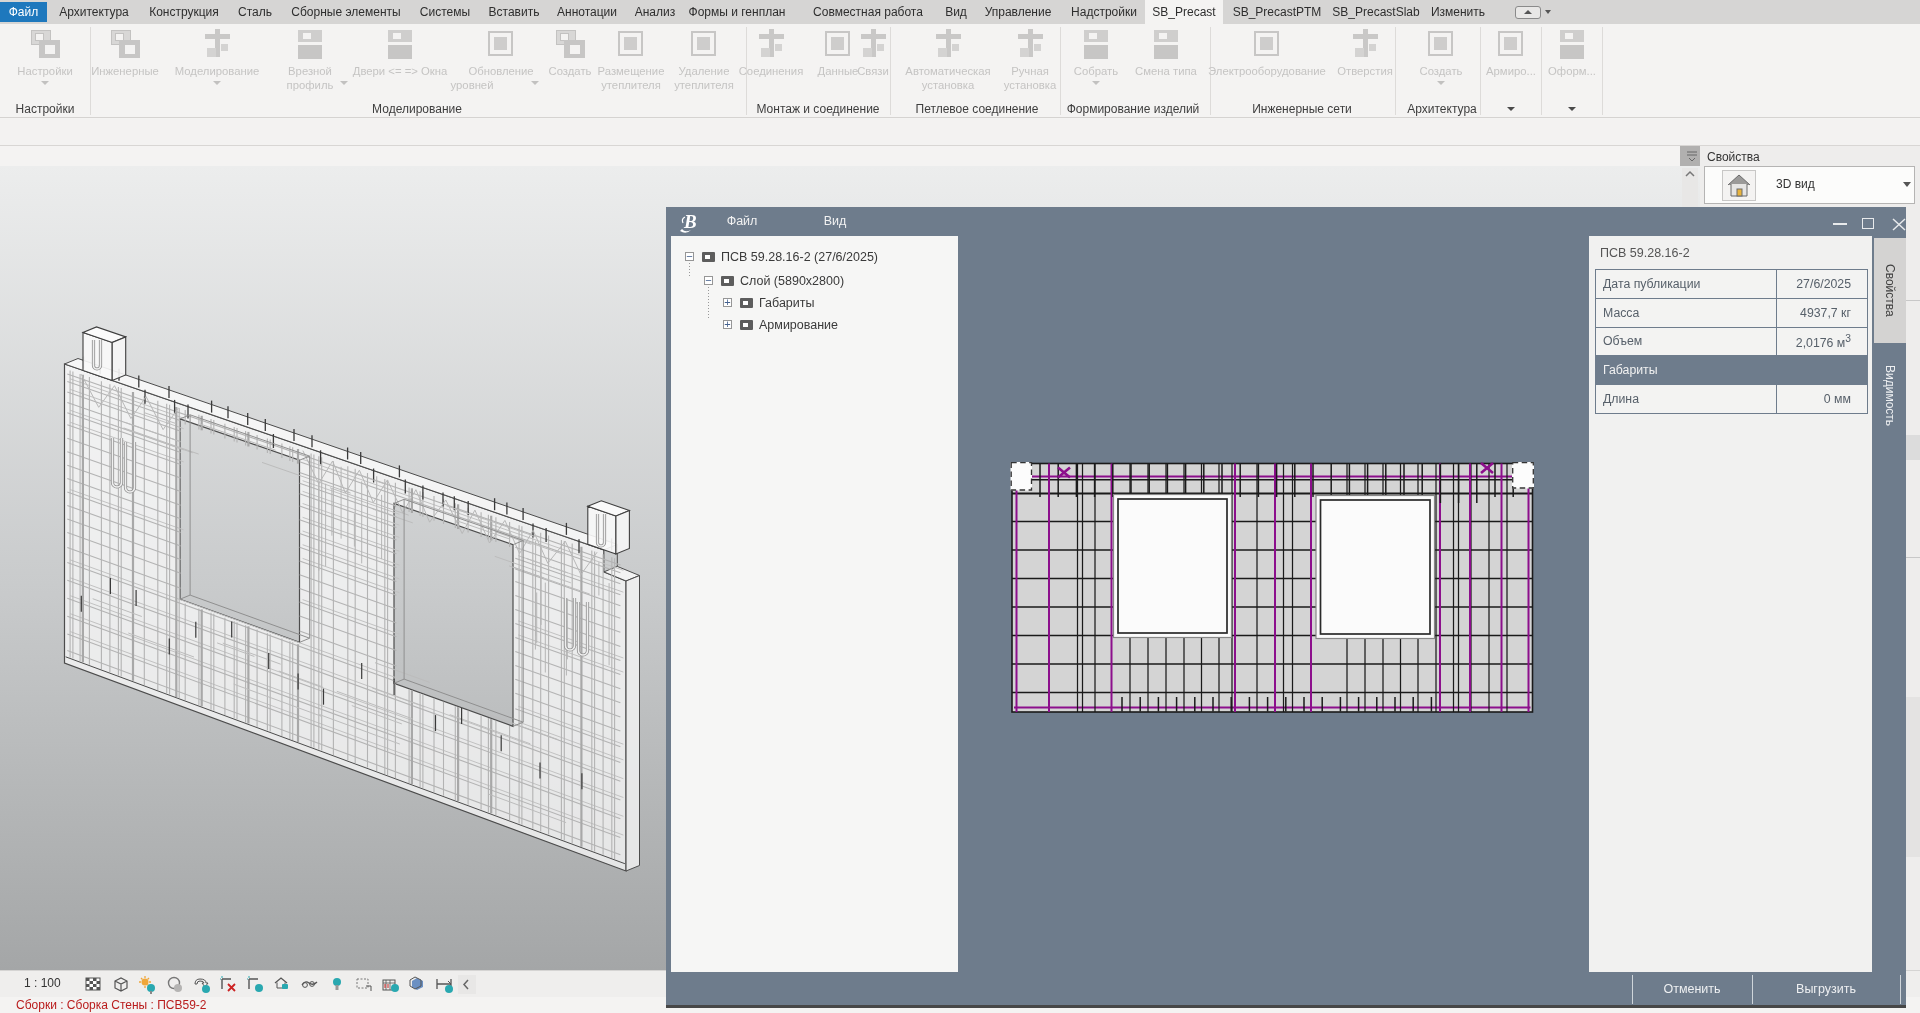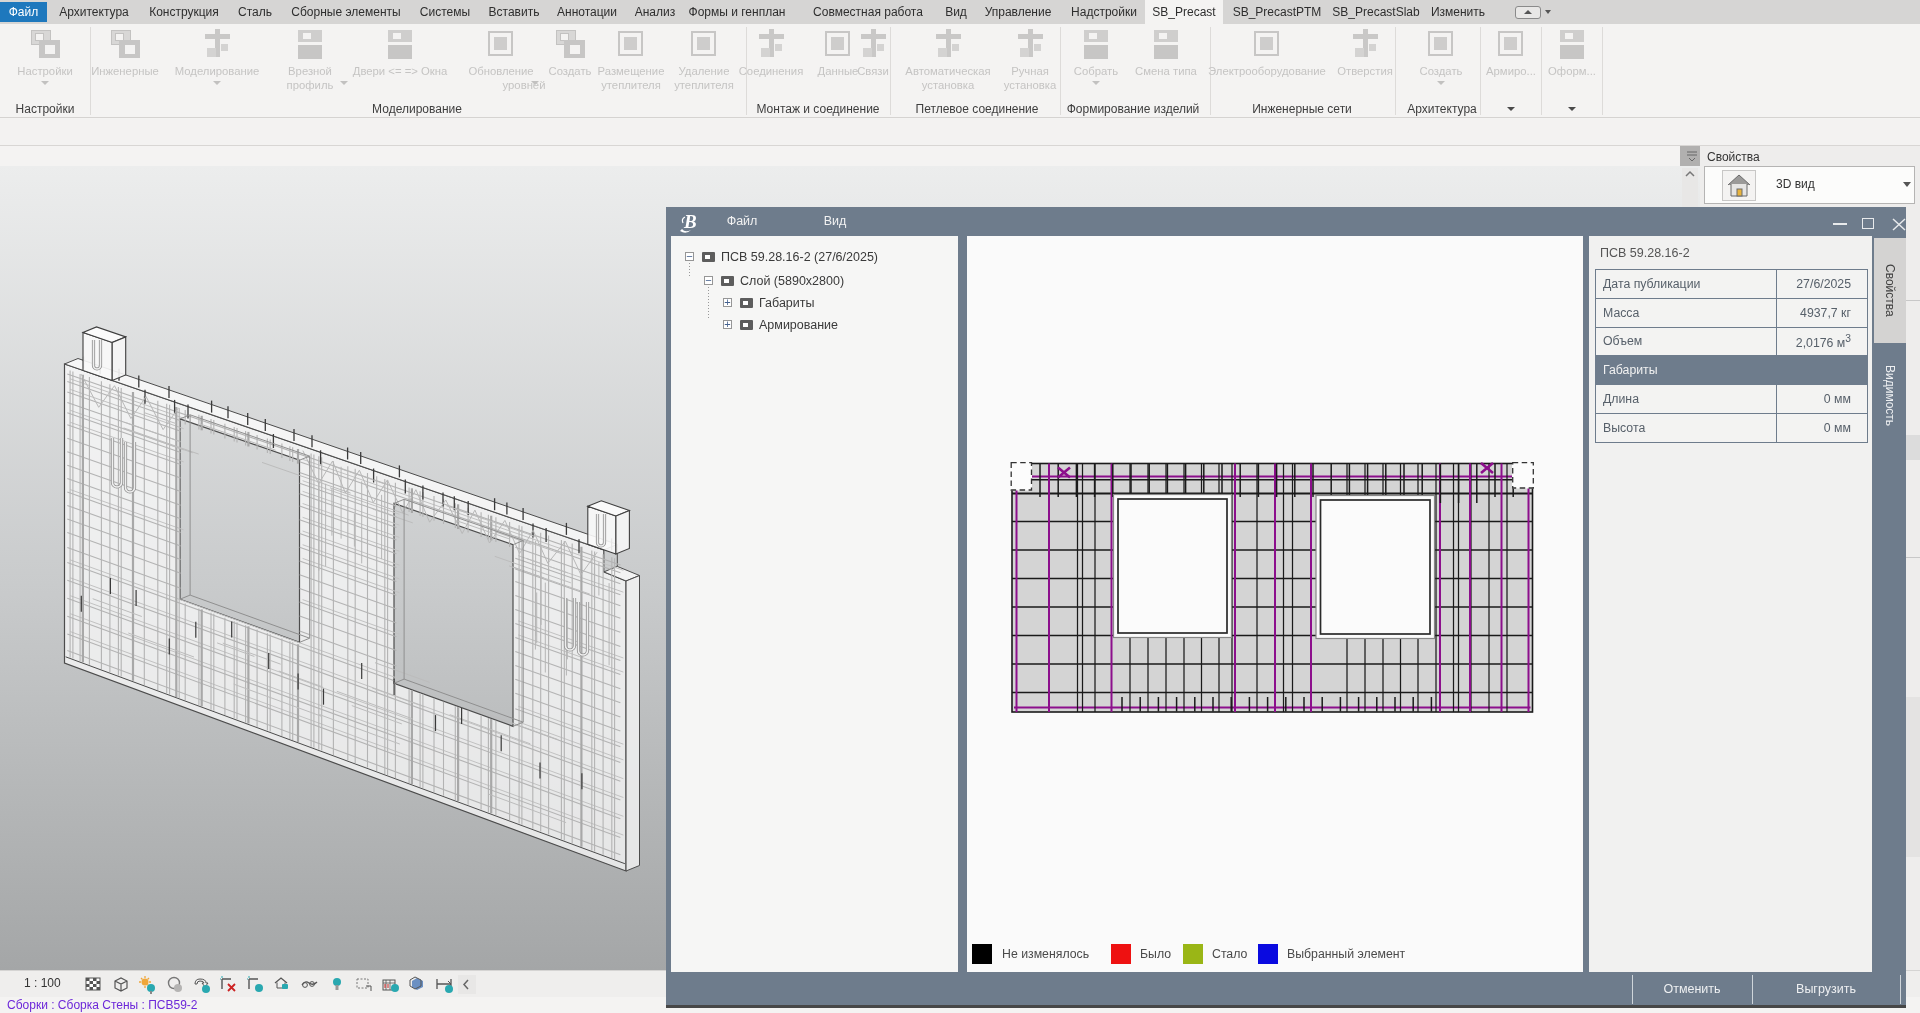--- a/index.html
+++ b/index.html
@@ -17,21 +17,21 @@
 .blabel { position:absolute; font-size:11.3px; color:#c5c4c3; text-align:center; white-space:nowrap; transform:translateX(-50%); line-height:12px; }
 .bicon { position:absolute; transform:translateX(-50%); }
 .caret { position:absolute; width:0; height:0; border-left:4px solid transparent; border-right:4px solid transparent; border-top:4px solid #c2c1c0; transform:translateX(-50%); }
 
 #optbar { position:absolute; left:0; top:119px; width:1920px; height:27px; background:#f3f2f1; border-bottom:1px solid #d8d6d4; }
 #viewtabs { position:absolute; left:0; top:146px; width:1700px; height:20px; background:#b1b0af; }
 
 #canvas { position:absolute; left:0; top:166px; width:1920px; height:804px; background:linear-gradient(#eceded 0%, #c9cbcc 52%, #a4a6a7 100%); }
 
 #viewbar { position:absolute; left:0; top:970px; width:1920px; height:27px; background:#efeeed; border-top:1px solid #d5d4d3; }
-#statusbar { position:absolute; left:0; top:997px; width:1920px; height:16px; background:#f4f3f2; font-size:12px; color:#6d28d9; line-height:16px; padding-left:7px; }
+#statusbar { position:absolute; left:0; top:997px; width:1920px; height:16px; background:#f4f3f2; font-size:12px; color:#b91c1c; line-height:16px; padding-left:16px; }
 
 #palette { position:absolute; left:1700px; top:146px; width:220px; height:61px; background:#eeedec; }
 #rightsliver { position:absolute; left:1906px; top:207px; width:14px; height:790px; background:#eeedec; }
 
 #dialog { position:absolute; left:666px; top:207px; width:1240px; height:800px; background:#6e7c8c; }
 #dlg-tree { position:absolute; left:5px; top:29px; width:287px; height:736px; background:#f6f6f5; }
 #dlg-center { position:absolute; left:301px; top:29px; width:616px; height:736px; background:#fafafa; }
 #dlg-right { position:absolute; left:923px; top:29px; width:283px; height:736px; background:#f1f1f0; }
 .treerow { position:absolute; height:16px; font-size:12.5px; color:#3a3a3a; line-height:16px; white-space:nowrap; }
 .pm { position:absolute; width:9px; height:9px; background:#fff; border:1px solid #969696; }
@@ -473,21 +473,21 @@
         <div class="abs" style="left:4px;top:2px;width:24px;height:12px;background:#cfcecd"></div>
         <div class="abs" style="left:4px;top:17px;width:24px;height:14px;background:#c7c6c5"></div>
         <div class="abs" style="left:9px;top:5px;width:8px;height:6px;background:#f4f3f2"></div>
       </div>
       <div class="blabel" style="left:400px;top:41px">Двери &lt;= =&gt; Окна</div>
       <div class="bicon" style="left:501px;top:4px;width:32px;height:32px;">
         <div class="abs" style="left:3px;top:3px;width:25px;height:25px;border:2px solid #c7c6c5"></div>
         <div class="abs" style="left:9px;top:9px;width:13px;height:13px;background:#cecdcc"></div>
       </div>
       <div class="blabel" style="left:501px;top:41px">Обновление</div>
-      <div class="blabel" style="left:524px;top:55px">уровней</div>
+      <div class="blabel" style="left:472px;top:55px">уровней</div>
       <div class="caret" style="left:535px;top:57px"></div>
       <div class="bicon" style="left:570px;top:4px;width:32px;height:32px;">
         <div class="abs" style="left:2px;top:2px;width:20px;height:15px;background:#d8d7d6;border:1px solid #c3c2c1"></div>
         <div class="abs" style="left:6px;top:5px;width:9px;height:8px;background:#f4f3f2;border:1px solid #c3c2c1"></div>
         <div class="abs" style="left:10px;top:12px;width:21px;height:18px;background:#c7c6c5"></div>
         <div class="abs" style="left:16px;top:17px;width:10px;height:9px;background:#f4f3f2"></div>
       </div>
       <div class="blabel" style="left:570px;top:41px">Создать</div>
       <div class="bicon" style="left:631px;top:4px;width:32px;height:32px;">
         <div class="abs" style="left:3px;top:3px;width:25px;height:25px;border:2px solid #c7c6c5"></div>
@@ -715,30 +715,20 @@
         <div class="pm" style="left:52px;top:62px"></div>
         <div class="abs" style="left:52px;top:59px;width:9px;height:12px;text-align:center;font-size:11px;color:#44618e;line-height:14px">+</div>
         <div class="nodeicon" style="left:69px;top:62px"></div>
         <div class="treerow" style="left:88px;top:59px">Габариты</div>
         <div class="pm" style="left:52px;top:84px"></div>
         <div class="abs" style="left:52px;top:81px;width:9px;height:12px;text-align:center;font-size:11px;color:#44618e;line-height:14px">+</div>
         <div class="nodeicon" style="left:69px;top:84px"></div>
         <div class="treerow" style="left:88px;top:81px">Армирование</div>
         <div class="abs" style="left:18px;top:27px;width:1px;height:13px;background:repeating-linear-gradient(#999 0 1px,transparent 1px 3px)"></div>
         <div class="abs" style="left:37px;top:51px;width:1px;height:33px;background:repeating-linear-gradient(#999 0 1px,transparent 1px 3px)"></div>
-      </div>
-  <div id="dlg-center">
-        <div class="lsq" style="left:5px;top:708px;background:#000000"></div>
-        <div class="legend" style="left:35px;top:711px">Не изменялось</div>
-        <div class="lsq" style="left:144px;top:708px;background:#ee1111"></div>
-        <div class="legend" style="left:173px;top:711px">Было</div>
-        <div class="lsq" style="left:216px;top:708px;background:#9ab616"></div>
-        <div class="legend" style="left:245px;top:711px">Стало</div>
-        <div class="lsq" style="left:291px;top:708px;background:#0a0ae0"></div>
-        <div class="legend" style="left:320px;top:711px">Выбранный элемент</div>
       </div>
   <div id="dlg-right">
         <div class="abs" style="left:11px;top:10px;font-size:12.5px;color:#555">ПСВ 59.28.16-2</div>
         <table class="proptable" style="left:6px;top:33px;width:273px">
           <colgroup>
             <col style="width:181px">
             <col>
           </colgroup>
           <tbody>
             <tr>
@@ -751,24 +741,20 @@
             </tr>
             <tr>
               <td>Объем</td>
               <td class="val">2,0176 м<sup>3</sup></td>
             </tr>
             <tr class="hdr">
               <td colspan="2">Габариты</td>
             </tr>
             <tr>
               <td>Длина</td>
-              <td class="val">0 мм</td>
-            </tr>
-            <tr>
-              <td>Высота</td>
               <td class="val">0 мм</td>
             </tr>
           </tbody>
         </table>
       </div>
   <div id="sidebar">
     <div class="abs" style="left:2px;top:2px;width:32px;height:105px;background:#d4d3d2"></div>
     <div class="vtab" style="left:10px;top:2px;width:15px;height:105px;color:#3f3f3f;">Свойства</div>
     <div class="vtab" style="left:10px;top:60px;width:15px;height:200px;color:#eef0f2;">Видимость</div>
   </div>

